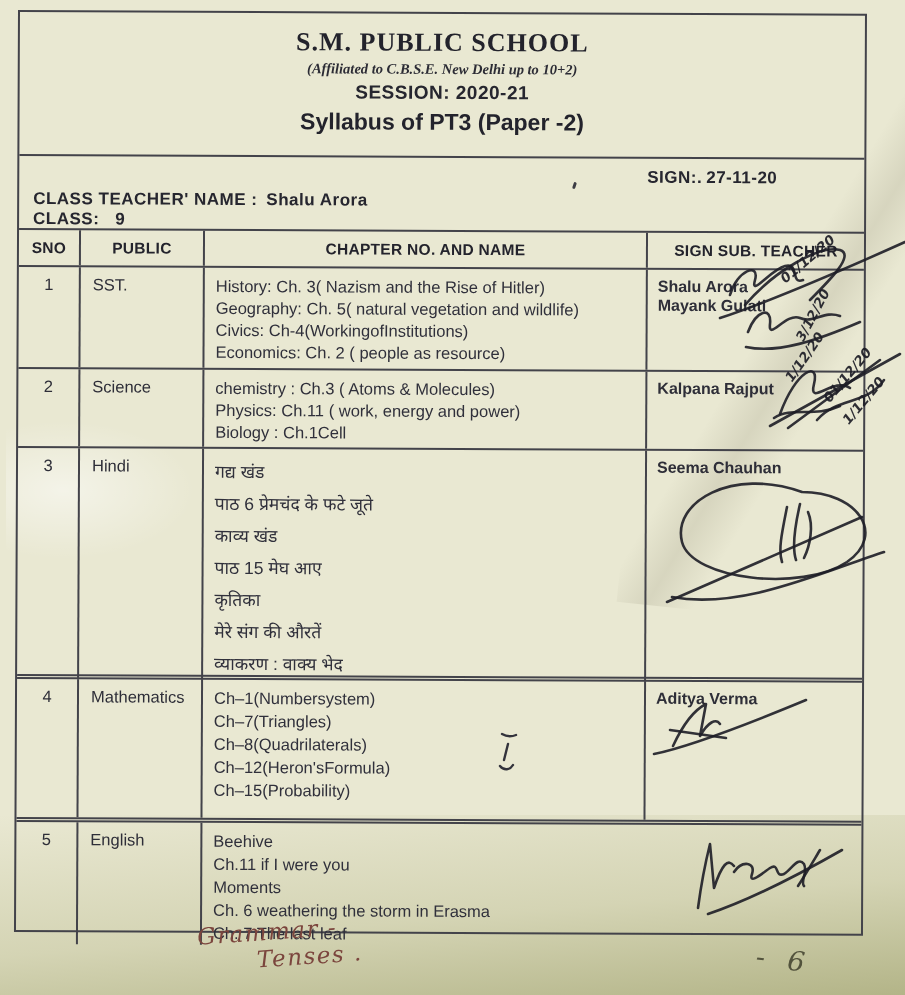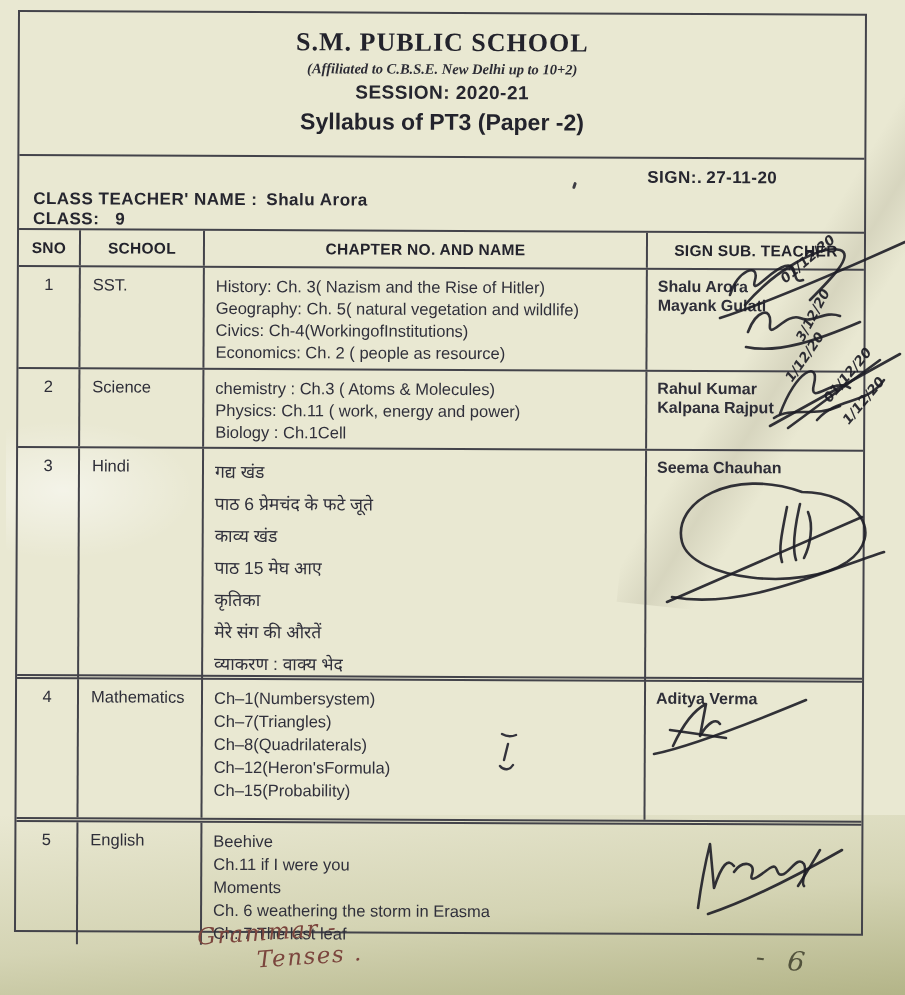--- a/index.html
+++ b/index.html
@@ -104,21 +104,21 @@
     </div>
     <div class="info-date">
       <span>SIGN:.</span><span class="val">27-11-20</span>
     </div>
   </div>
 
   <div class="tbl">
 
     <div class="t-row hdr-row">
       <div>SNO</div>
-      <div>SCHOOL</div>
+      <div>PUBLIC</div>
       <div>CHAPTER NO. AND NAME</div>
       <div>SIGN SUB. TEACHER</div>
     </div>
 
     <div class="t-row row-1">
       <div class="sno-cell">1</div>
       <div class="subj-cell">SST.</div>
       <div class="chap-cell">
         <div>History: Ch. 3( Nazism and the Rise of Hitler)</div>
         <div>Geography: Ch. 5( natural vegetation and wildlife)</div>
@@ -133,21 +133,20 @@
 
     <div class="t-row row-2">
       <div class="sno-cell">2</div>
       <div class="subj-cell">Science</div>
       <div class="chap-cell">
         <div>chemistry : Ch.3 ( Atoms &amp; Molecules)</div>
         <div>Physics: Ch.11 ( work, energy and power)</div>
         <div>Biology : Ch.1Cell</div>
       </div>
       <div class="sign-cell">
-        <div class="teacher">Rahul Kumar</div>
         <div class="teacher">Kalpana Rajput</div>
       </div>
     </div>
 
     <div class="t-row row-3">
       <div class="sno-cell">3</div>
       <div class="subj-cell">Hindi</div>
       <div class="chap-cell">
         <div>गद्य खंड</div>
         <div>पाठ 6 प्रेमचंद के फटे जूते</div>

